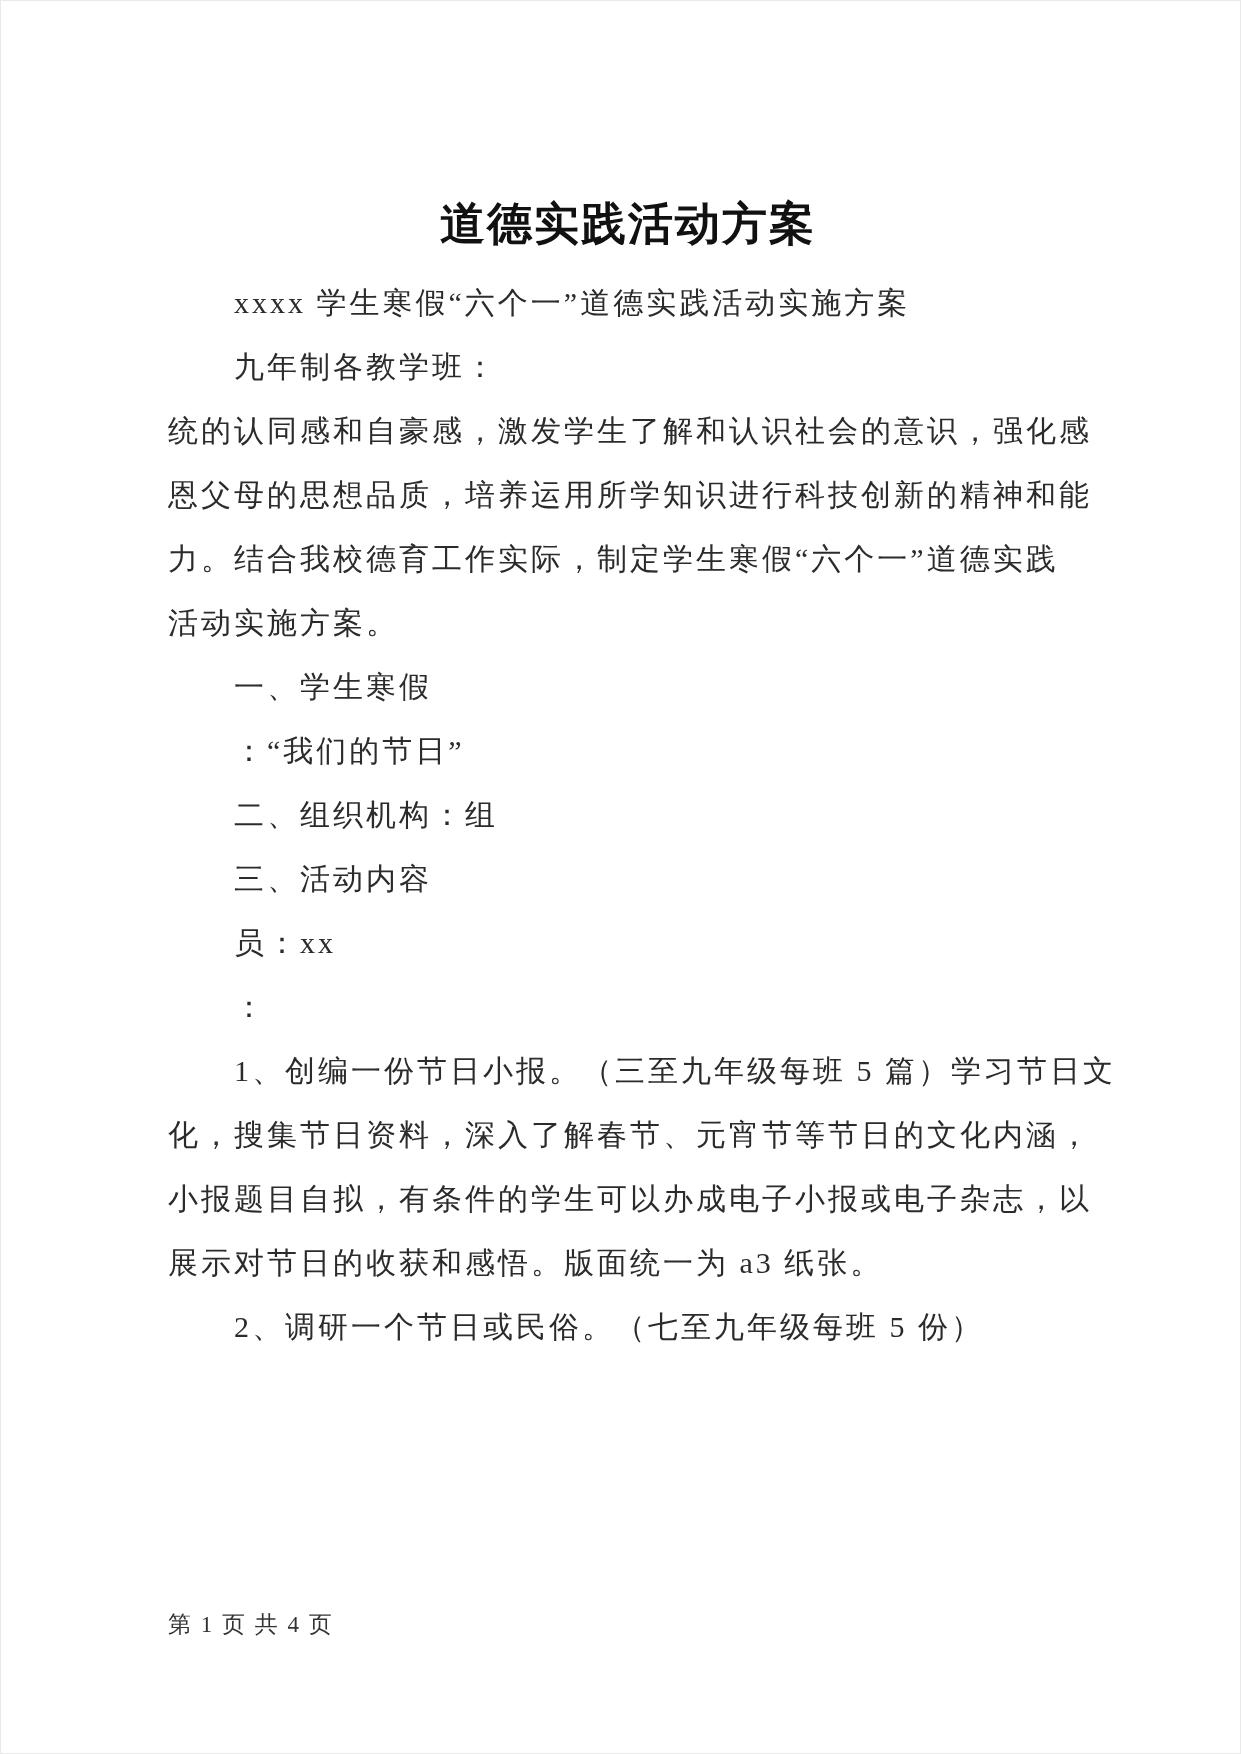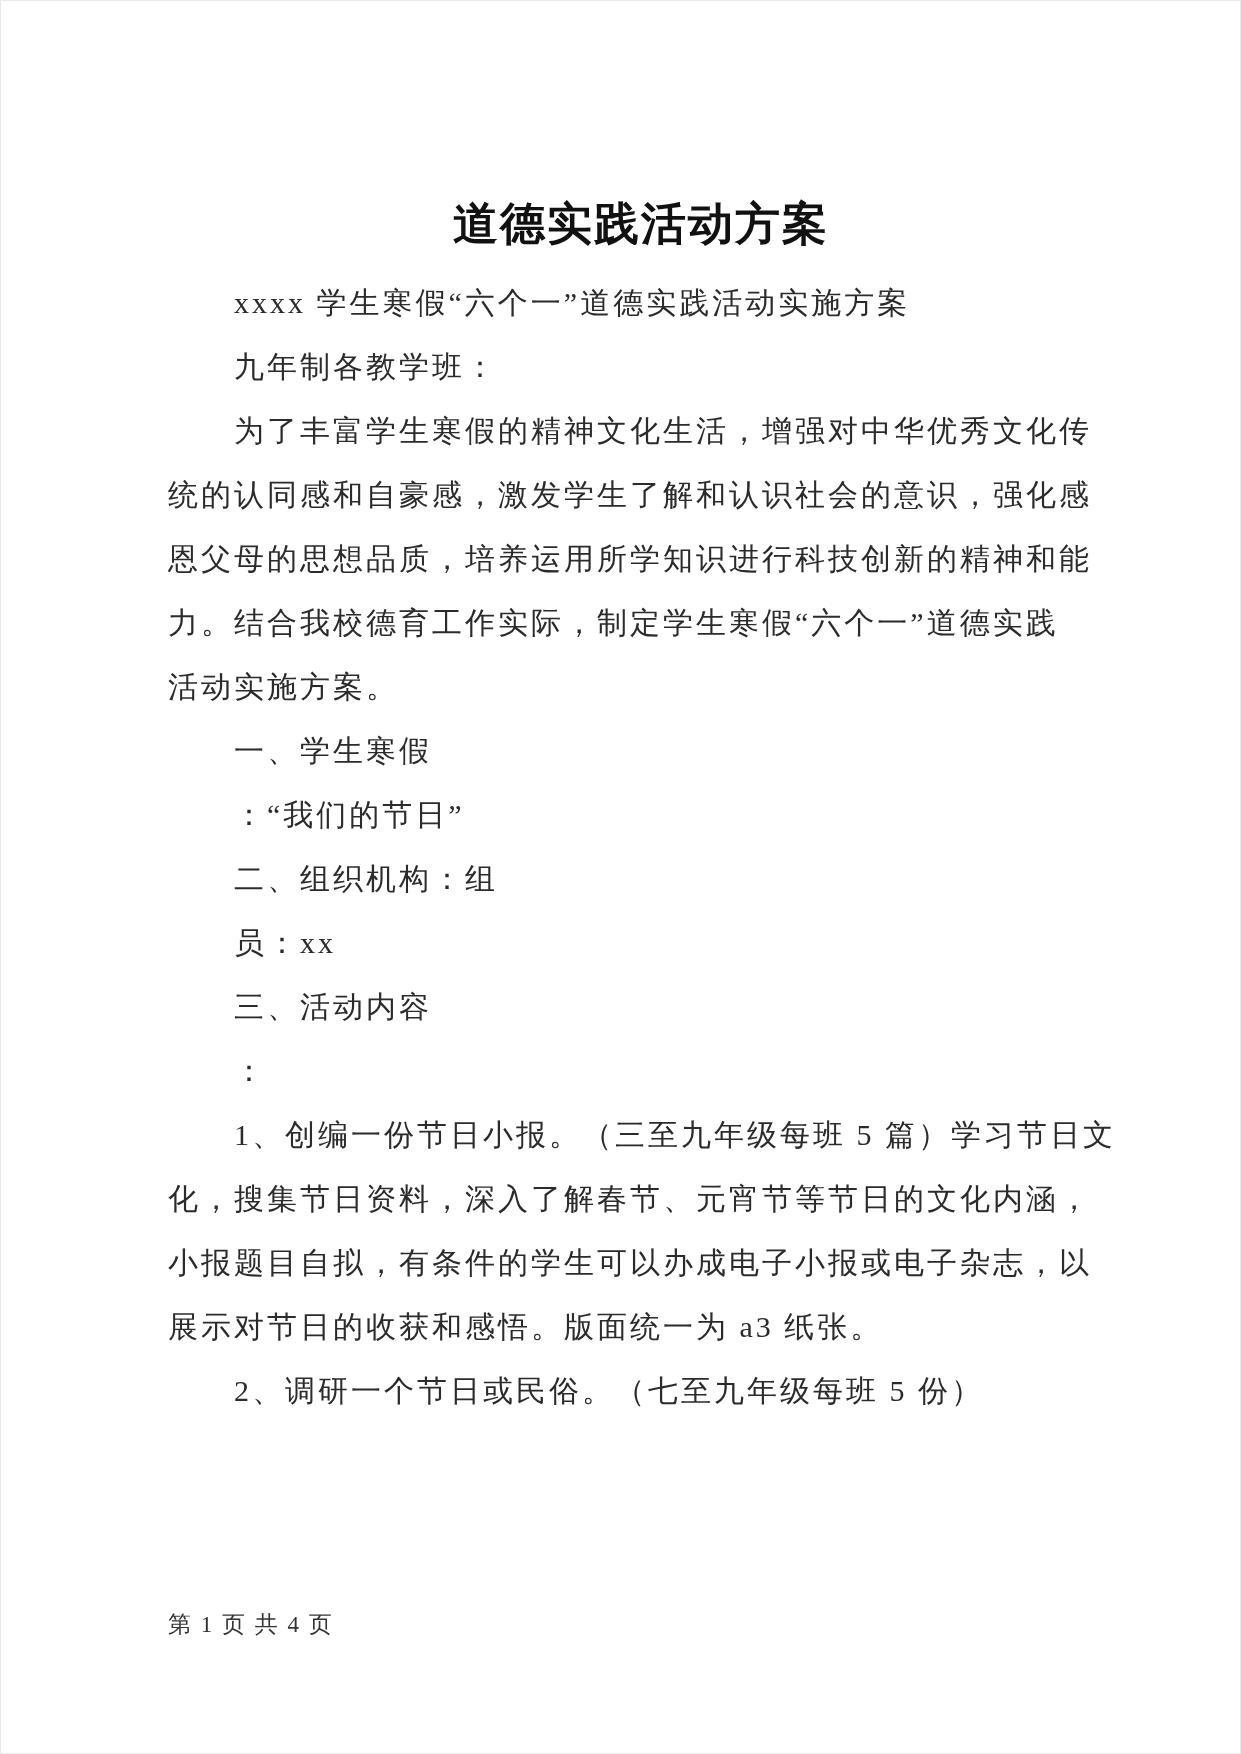--- a/index.html
+++ b/index.html
@@ -15,21 +15,21 @@
     background: #ffffff;
     box-sizing: border-box;
     border: 1px solid #e9e9e9;
     overflow: hidden;
     font-family: "Liberation Serif", "DejaVu Serif", serif;
     color: #222222;
   }
   .doc-title {
     position: absolute;
     top: 190px;
-    left: 175px;
+    left: 162px;
     width: 930px;
     height: 66px;
     line-height: 66px;
     text-align: center;
     font-family: "Liberation Sans", "DejaVu Sans", sans-serif;
     font-weight: bold;
     font-size: 45px;
     letter-spacing: 2px;
     color: #111111;
   }
@@ -65,30 +65,29 @@
 </style>
 </head>
 <body>
 
 <div class="page">
   <div class="doc-title">道德实践活动方案</div>
 
   <div class="doc-body">
       <div class="line indent">xxxx 学生寒假“六个一”道德实践活动实施方案</div>
       <div class="line indent">九年制各教学班：</div>
-      <div class="line indent">为了丰富学生寒假的精神文化生活，增强对中华优秀文化传</div>
       <div class="line">统的认同感和自豪感，激发学生了解和认识社会的意识，强化感</div>
       <div class="line">恩父母的思想品质，培养运用所学知识进行科技创新的精神和能</div>
       <div class="line">力。结合我校德育工作实际，制定学生寒假“六个一”道德实践</div>
       <div class="line">活动实施方案。</div>
       <div class="line indent">一、学生寒假</div>
       <div class="line indent">：“我们的节日”</div>
       <div class="line indent">二、组织机构：组</div>
+      <div class="line indent">三、活动内容</div>
       <div class="line indent">员：xx</div>
-      <div class="line indent">三、活动内容</div>
       <div class="line indent">：</div>
       <div class="line indent">1、创编一份节日小报。（三至九年级每班 5 篇）学习节日文</div>
       <div class="line">化，搜集节日资料，深入了解春节、元宵节等节日的文化内涵，</div>
       <div class="line">小报题目自拟，有条件的学生可以办成电子小报或电子杂志，以</div>
       <div class="line">展示对节日的收获和感悟。版面统一为 a3 纸张。</div>
       <div class="line indent">2、调研一个节日或民俗。（七至九年级每班 5 份）</div>
     </div>
 
   <div class="doc-footer">第 1 页 共 4 页</div>
 </div>

